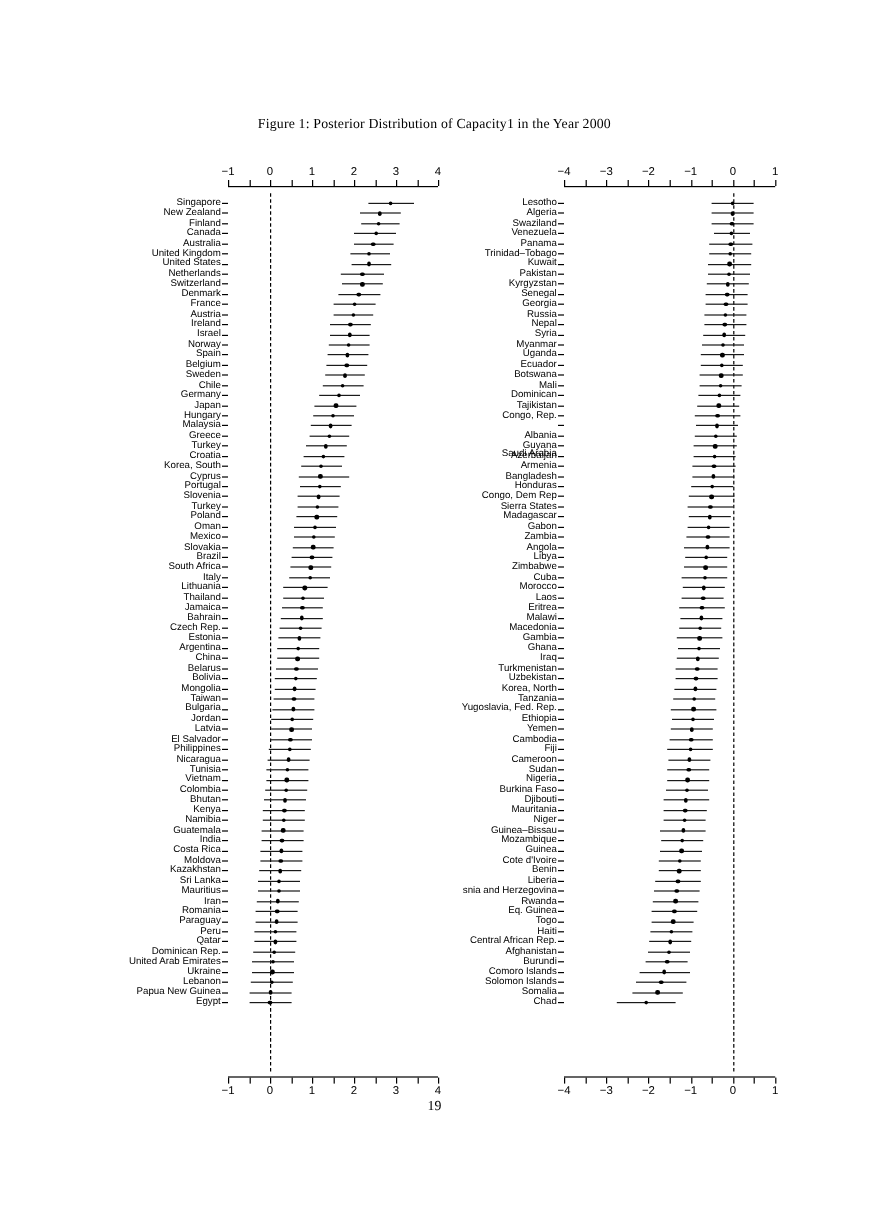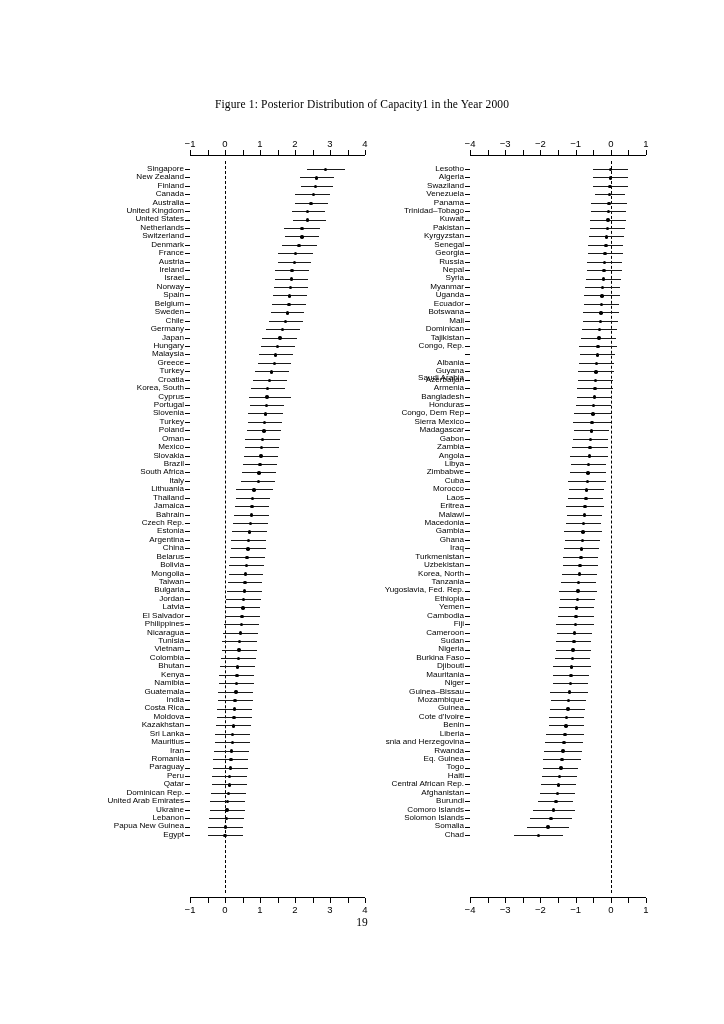--- a/index.html
+++ b/index.html
@@ -616,21 +616,21 @@
       <div class="interval" style="left:576.66px;top:396.61px;width:35.20px;"></div>
       <div class="point" style="left:592.56px;top:395.41px;"></div>
       <div class="row-label" style="right:260px;top:400.94px;">Honduras</div>
       <div class="row-tick" style="left:465.00px;top:405.04px;"></div>
       <div class="interval" style="left:575.95px;top:405.04px;width:35.20px;"></div>
       <div class="point" style="left:591.85px;top:403.84px;"></div>
       <div class="row-label" style="right:260px;top:409.37px;">Congo, Dem Rep</div>
       <div class="row-tick" style="left:465.00px;top:413.47px;"></div>
       <div class="interval" style="left:573.84px;top:413.47px;width:38.02px;"></div>
       <div class="point" style="left:591.15px;top:412.27px;"></div>
-      <div class="row-label" style="right:260px;top:417.80px;">Sierra Mexico</div>
+      <div class="row-label" style="right:260px;top:417.80px;">Sierra States</div>
       <div class="row-tick" style="left:465.00px;top:421.90px;"></div>
       <div class="interval" style="left:573.14px;top:421.90px;width:38.02px;"></div>
       <div class="point" style="left:590.44px;top:420.70px;"></div>
       <div class="row-label" style="right:260px;top:426.23px;">Madagascar</div>
       <div class="row-tick" style="left:465.00px;top:430.33px;"></div>
       <div class="interval" style="left:573.84px;top:430.33px;width:35.20px;"></div>
       <div class="point" style="left:589.74px;top:429.13px;"></div>
       <div class="row-label" style="right:260px;top:434.66px;">Gabon</div>
       <div class="row-tick" style="left:465.00px;top:438.76px;"></div>
       <div class="interval" style="left:573.14px;top:438.76px;width:35.20px;"></div>

